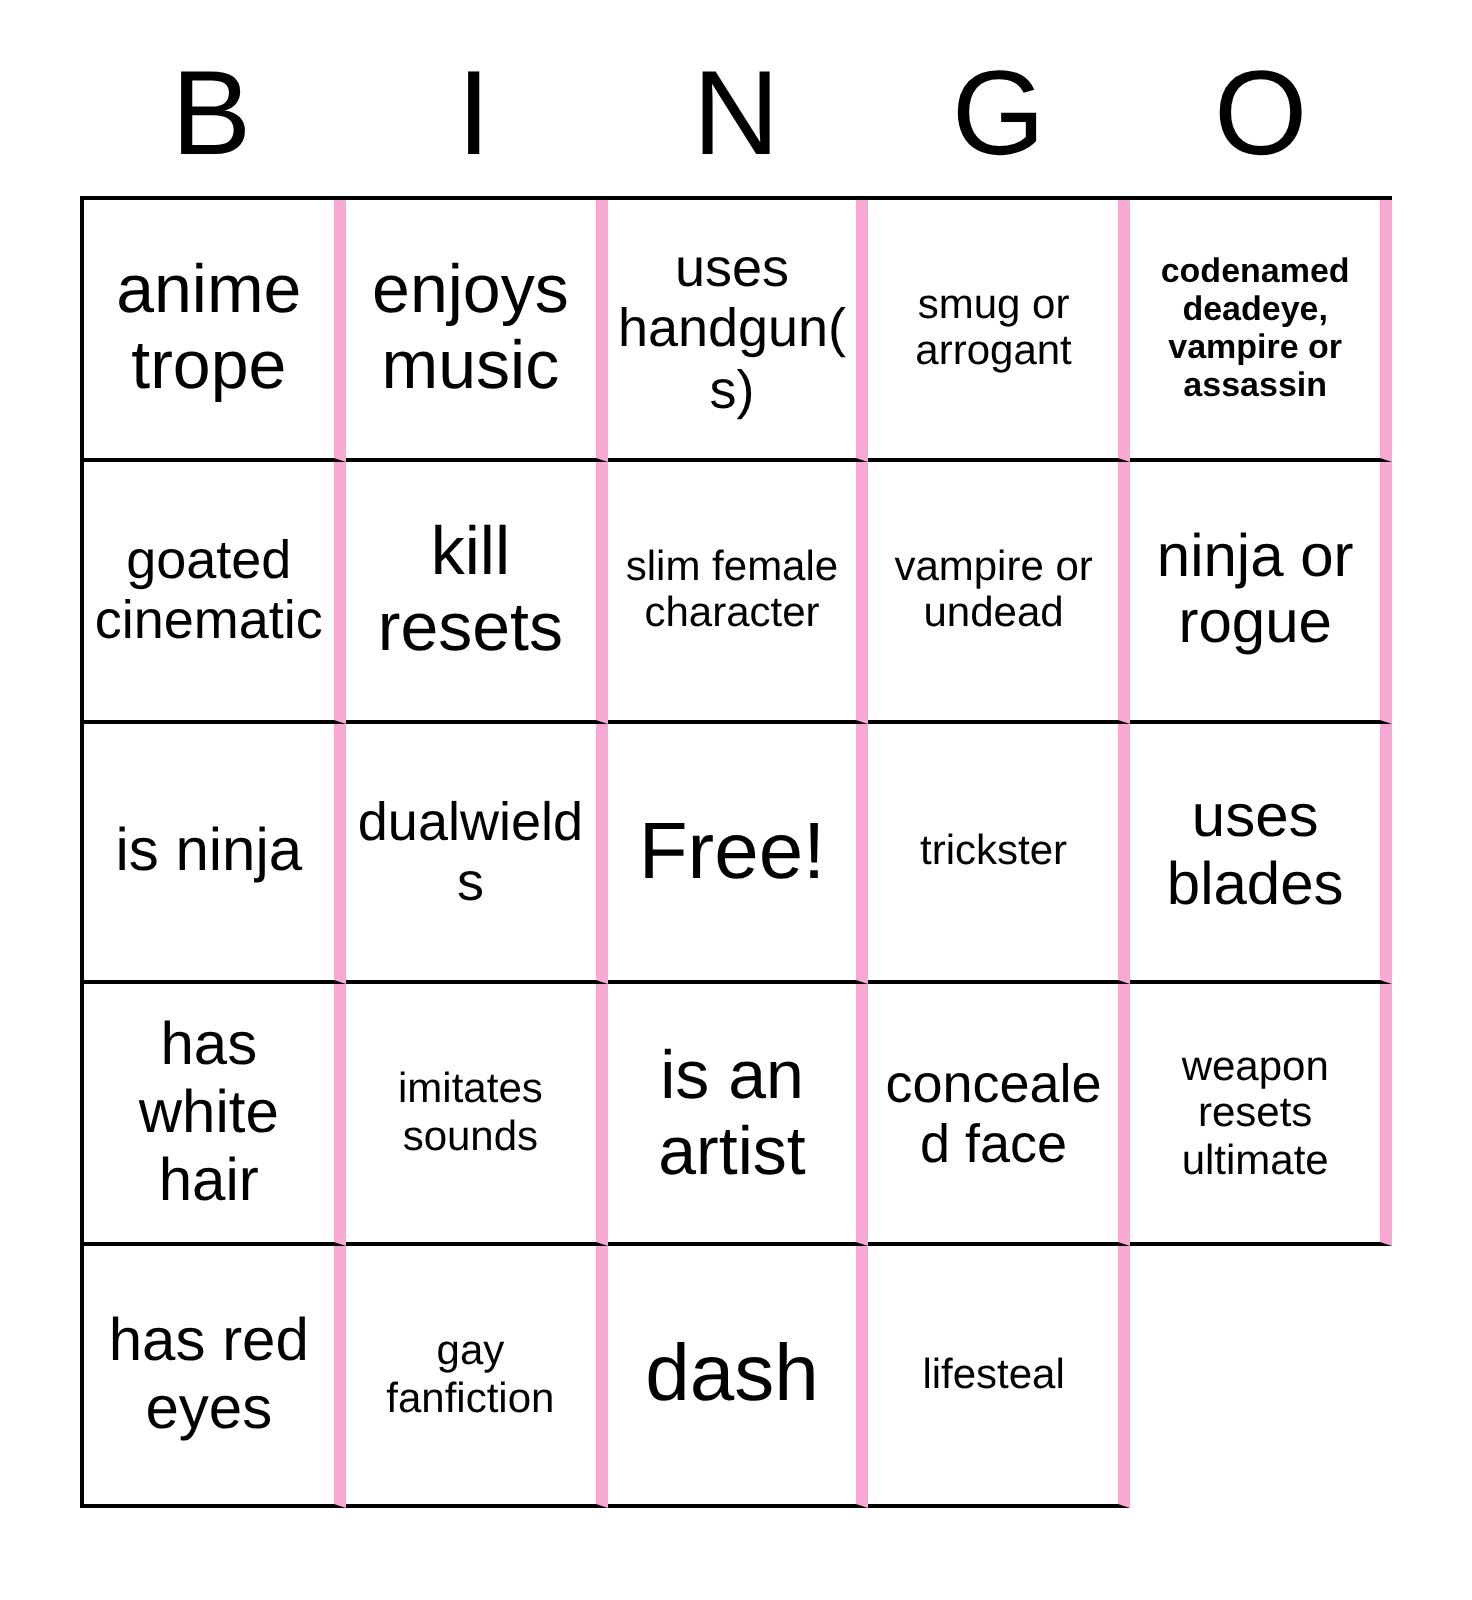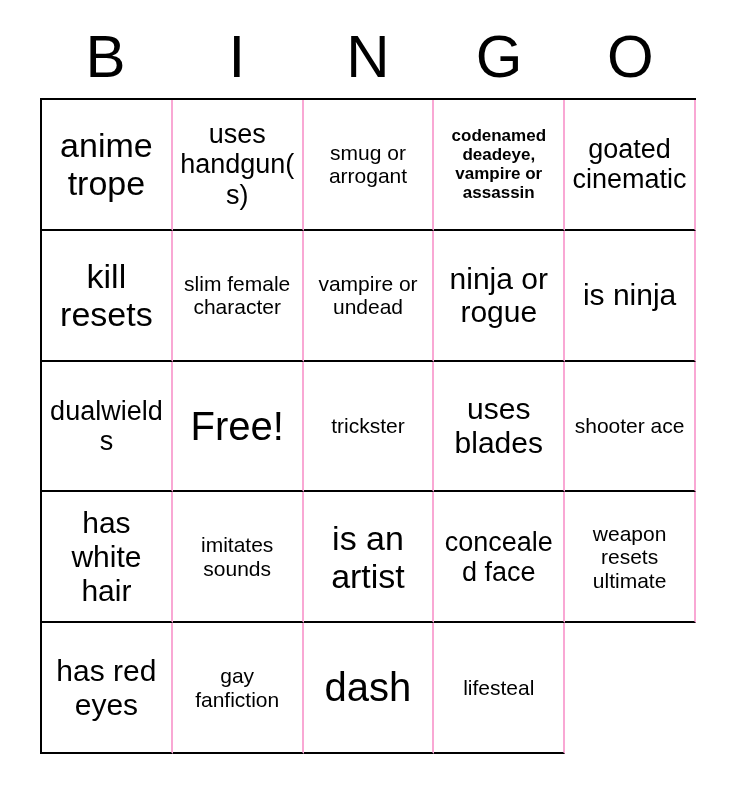--- a/index.html
+++ b/index.html
@@ -41,21 +41,21 @@
     height: 656px;
     box-sizing: border-box;
     display: grid;
     grid-template-columns: repeat(5, 1fr);
     grid-template-rows: repeat(5, 1fr);
     border-top: 2px solid #000;
     border-left: 2px solid #000;
   }
   .cell {
     box-sizing: border-box;
-    border-right: 2px solid #f9a8d4;
+    border-right: 6px solid #f9a8d4;
     border-bottom: 2px solid #000;
     display: flex;
     align-items: center;
     justify-content: center;
     text-align: center;
     padding: 2px 4px;
     overflow: hidden;
   }
   .cell span {
     display: block;
@@ -80,20 +80,23 @@
     <div class="header-letter">B</div>
     <div class="header-letter">I</div>
     <div class="header-letter">N</div>
     <div class="header-letter">G</div>
     <div class="header-letter">O</div>
   </div>
 
   <div class="grid">
     <div class="cell fs-xl">
         <span>anime trope</span>
+      </div>
+    <div class="cell fs-xl">
+        <span>enjoys music</span>
       </div>
     <div class="cell fs-s">
         <span>uses handgun(s)</span>
       </div>
     <div class="cell fs-m">
         <span>smug or arrogant</span>
       </div>
     <div class="cell fs-xs">
         <span>codenamed deadeye, vampire or assassin</span>
       </div>
@@ -123,23 +126,20 @@
     <div class="cell fs-xxl">
         <span>Free!</span>
       </div>
     <div class="cell fs-m">
         <span>trickster</span>
       </div>
     <div class="cell fs-l">
         <span>uses blades</span>
       </div>
 
-    <div class="cell fs-m">
-        <span>shooter ace</span>
-      </div>
     <div class="cell fs-l">
         <span>has white hair</span>
       </div>
     <div class="cell fs-m">
         <span>imitates sounds</span>
       </div>
     <div class="cell fs-xl">
         <span>is an artist</span>
       </div>
     <div class="cell fs-s">

